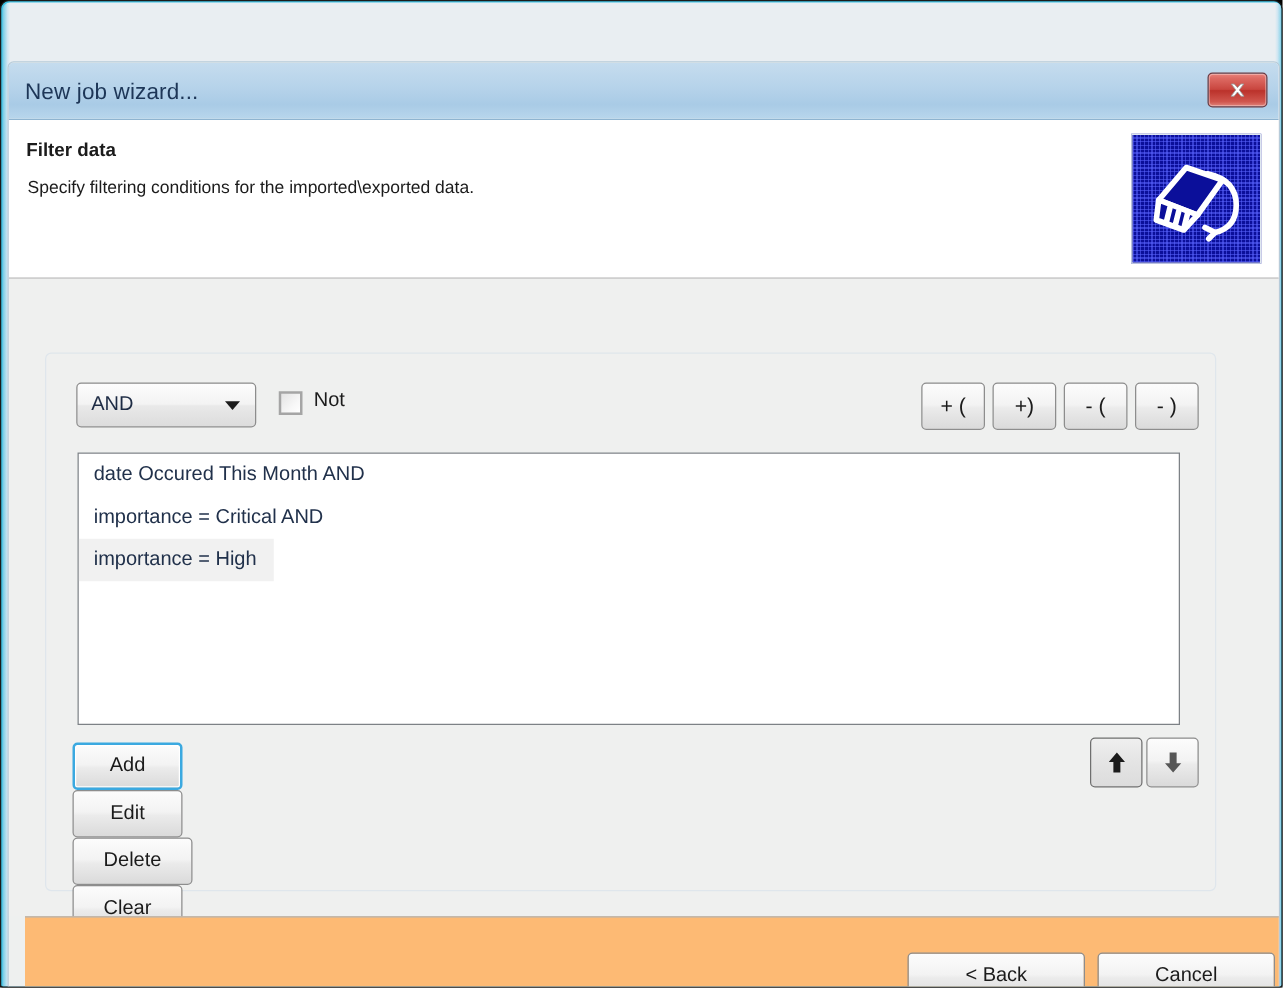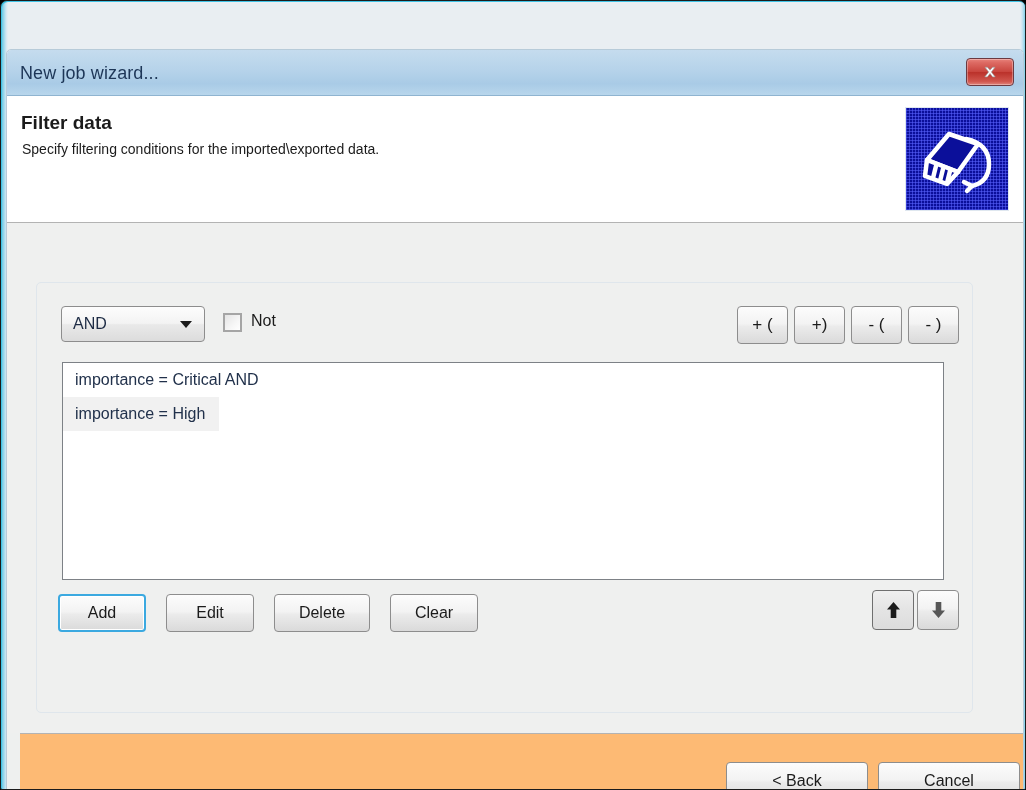--- a/index.html
+++ b/index.html
@@ -103,21 +103,21 @@
     width: 1016px;
     height: 127px;
     background: #ffffff;
     border-bottom: 1px solid #b3b3b3;
     box-sizing: border-box;
   }
   #header-title {
     position: absolute;
     left: 14px;
     top: 16px;
-    font-size: 19px;
+    font-size: 15px;
     font-weight: bold;
     color: #1b1b1b;
   }
   #header-subtitle {
     position: absolute;
     left: 15px;
     top: 45px;
     font-size: 14px;
     color: #1b1b1b;
   }
@@ -270,21 +270,22 @@
     padding-right: 14px;
   }
   .cond-row-wrap { display:block; }
 
   
   #action-row {
     position: absolute;
     left: 21px;
     top: 311px;
     display: flex;
-    gap: 20px;
+    gap: 0;
+    flex-direction: column;
   }
   .action-btn { height: 38px; }
   #btn-add {
     width: 88px;
     border: 2px solid #3ba9e0;
     border-radius: 4px;
     background: linear-gradient(to bottom, #fcfcfc 0%, #f3f3f3 46%, #ebebeb 54%, #dadada 100%);
     box-shadow: inset 0 0 0 1px #ffffff;
   }
   #btn-edit { width: 88px; }
@@ -375,20 +376,23 @@
 
         <div class="paren-row">
           <button class="btn paren-btn">+ (</button>
           <button class="btn paren-btn">+)</button>
           <button class="btn paren-btn">- (</button>
           <button class="btn paren-btn">- )</button>
         </div>
 
         <div id="cond-list">
           <div class="cond-row-wrap">
+            <div class="cond-row">date Occured This Month AND</div>
+          </div>
+          <div class="cond-row-wrap">
             <div class="cond-row">importance = Critical AND</div>
           </div>
           <div class="cond-row-wrap">
             <div class="cond-row selected">importance = High</div>
           </div>
         </div>
 
         <div id="action-row">
           <button class="btn action-btn" id="btn-add">Add</button>
           <button class="btn action-btn" id="btn-edit">Edit</button>

